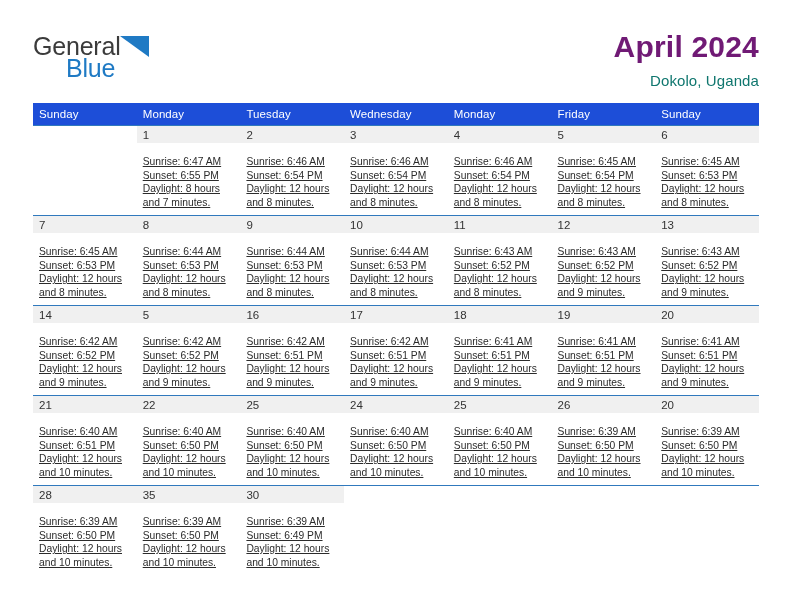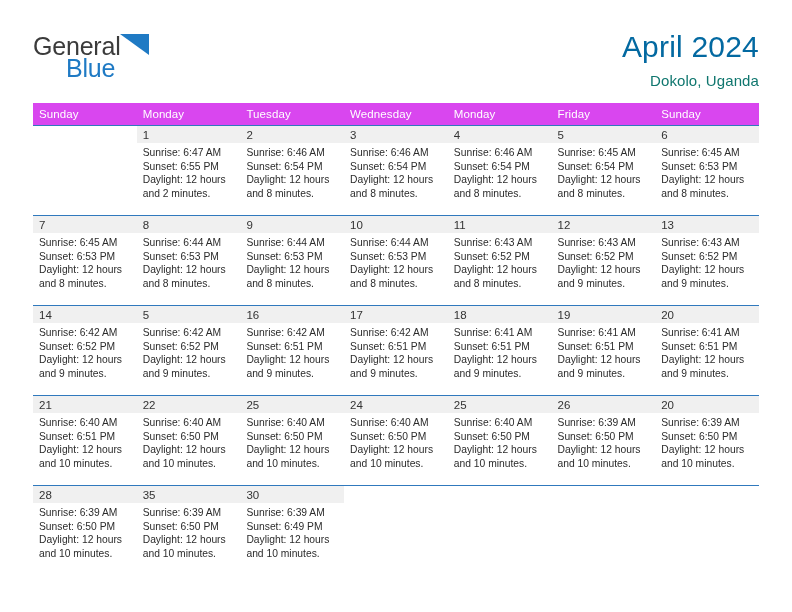--- a/index.html
+++ b/index.html
@@ -29,21 +29,21 @@
     padding-top: 28px;
   }
 
   .logo {
     position: relative;
     line-height: 1;
     padding-top: 6px;
   }
   .logo-row1 {
     display: flex;
-    align-items: flex-start;
+    align-items: center;
   }
   .logo-general {
     font-size: 25px;
     color: #3b3b3b;
     letter-spacing: -0.2px;
     font-family: "Liberation Sans", sans-serif;
   }
   .logo-triangle {
     width: 29px;
     height: 21px;
@@ -58,41 +58,41 @@
     display: block;
     margin-top: -3px;
   }
 
   .title-block {
     text-align: right;
     padding-top: 2px;
   }
   .cal-title {
     font-size: 30px;
-    font-weight: normal;
-    color: #0369a1;
+    font-weight: bold;
+    color: #701a75;
     line-height: 1.15;
     letter-spacing: 0.2px;
   }
   .cal-subtitle {
     font-size: 15px;
     color: #0f766e;
     margin-top: 7px;
     letter-spacing: 0.1px;
   }
 
   
   .calendar {
     width: 726px;
     border-collapse: collapse;
     table-layout: fixed;
   }
 
   .calendar thead th {
-    background: #d946ef;
+    background: #1d4ed8;
     color: #ffffff;
     font-size: 11.5px;
     font-weight: normal;
     text-align: left;
     padding: 5px 0 5px 6px;
     height: 22px;
     letter-spacing: 0.1px;
   }
 
   .calendar tbody tr {
@@ -110,24 +110,25 @@
   .daynum-band {
     background: #f0f0f0;
     height: 17px;
     padding: 1px 0 0 6px;
     font-size: 11.5px;
     color: #333333;
     line-height: 16px;
   }
 
   .cell-body {
-    padding: 3px 7px 0 6px;
+    padding: 12px 7px 0 6px;
     font-size: 10.3px;
     line-height: 13.6px;
     color: #2b2b2b;
+    text-decoration: underline;
   }
   .cell-body div {
     white-space: nowrap;
   }
   .daylight-line {
     white-space: normal !important;
   }
 
   td.empty .daynum-band {
     background: #ffffff;
@@ -172,21 +173,21 @@
     <tbody id="calendar-body">
         <tr>
           <td class="empty">
             <div class="daynum-band"></div>
           </td>
           <td>
             <div class="daynum-band">1</div>
             <div class="cell-body">
               <div>Sunrise: 6:47 AM</div>
               <div>Sunset: 6:55 PM</div>
-              <div class="daylight-line">Daylight: 12 hours and 2 minutes.</div>
+              <div class="daylight-line">Daylight: 8 hours and 7 minutes.</div>
             </div>
           </td>
           <td>
             <div class="daynum-band">2</div>
             <div class="cell-body">
               <div>Sunrise: 6:46 AM</div>
               <div>Sunset: 6:54 PM</div>
               <div class="daylight-line">Daylight: 12 hours and 8 minutes.</div>
             </div>
           </td>

